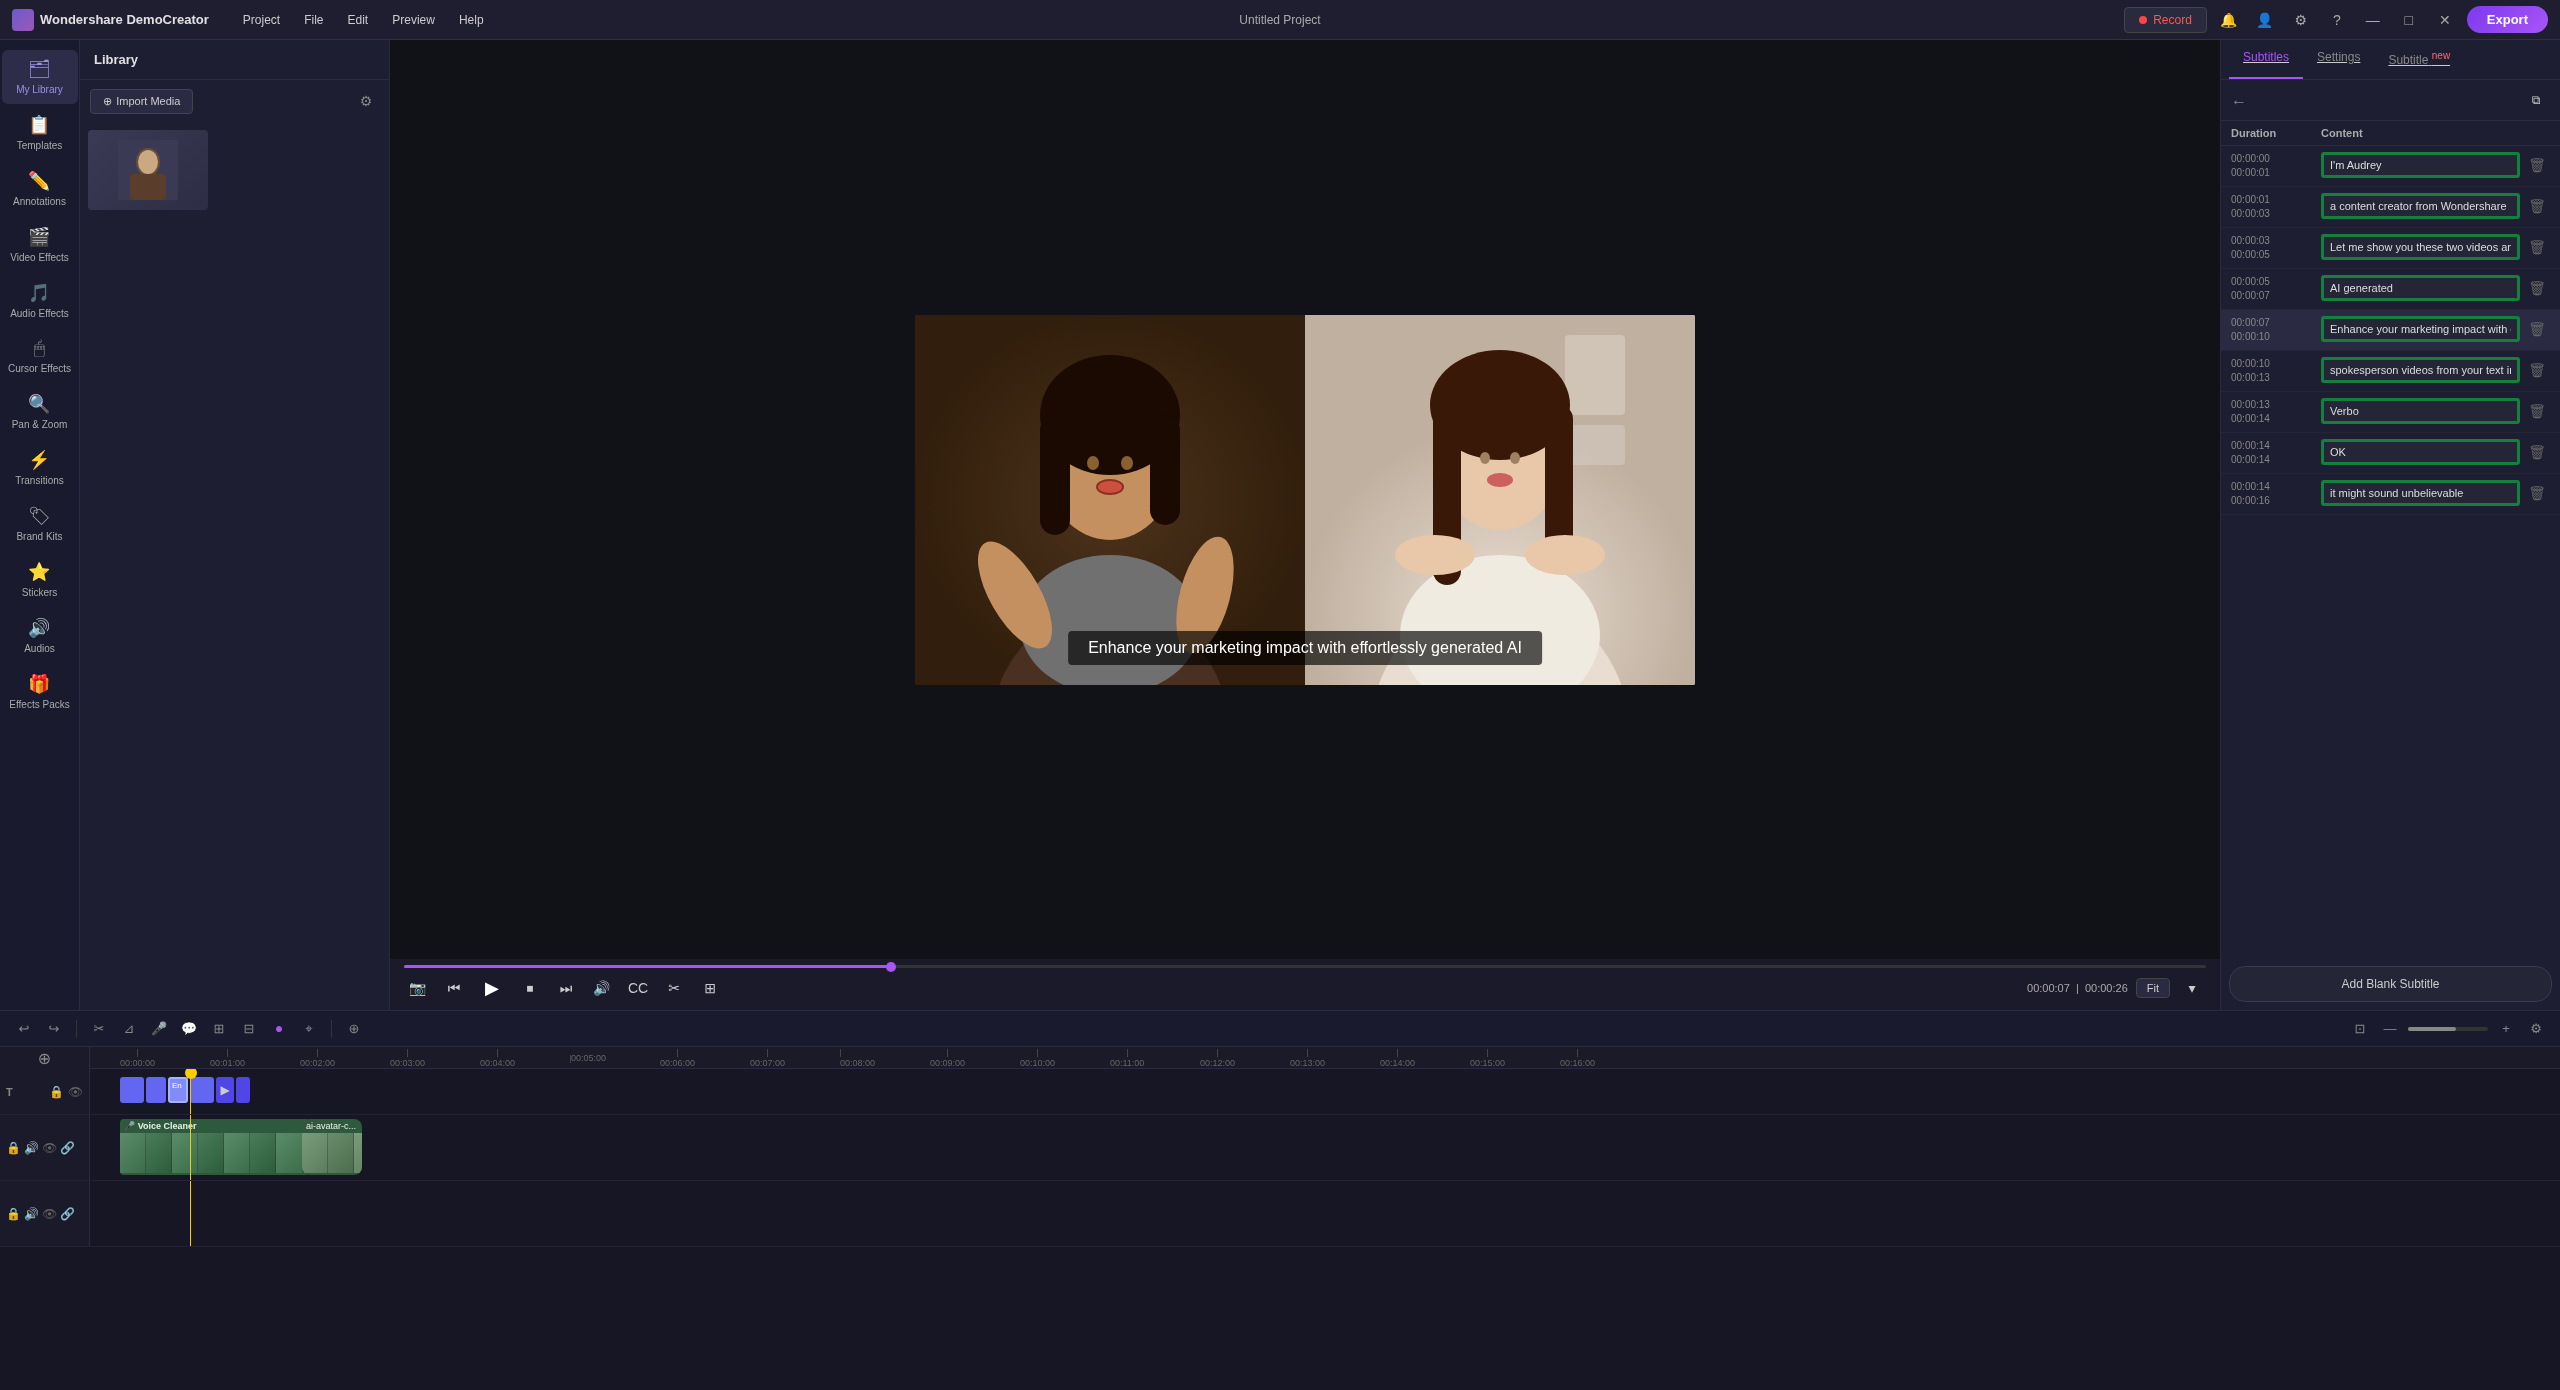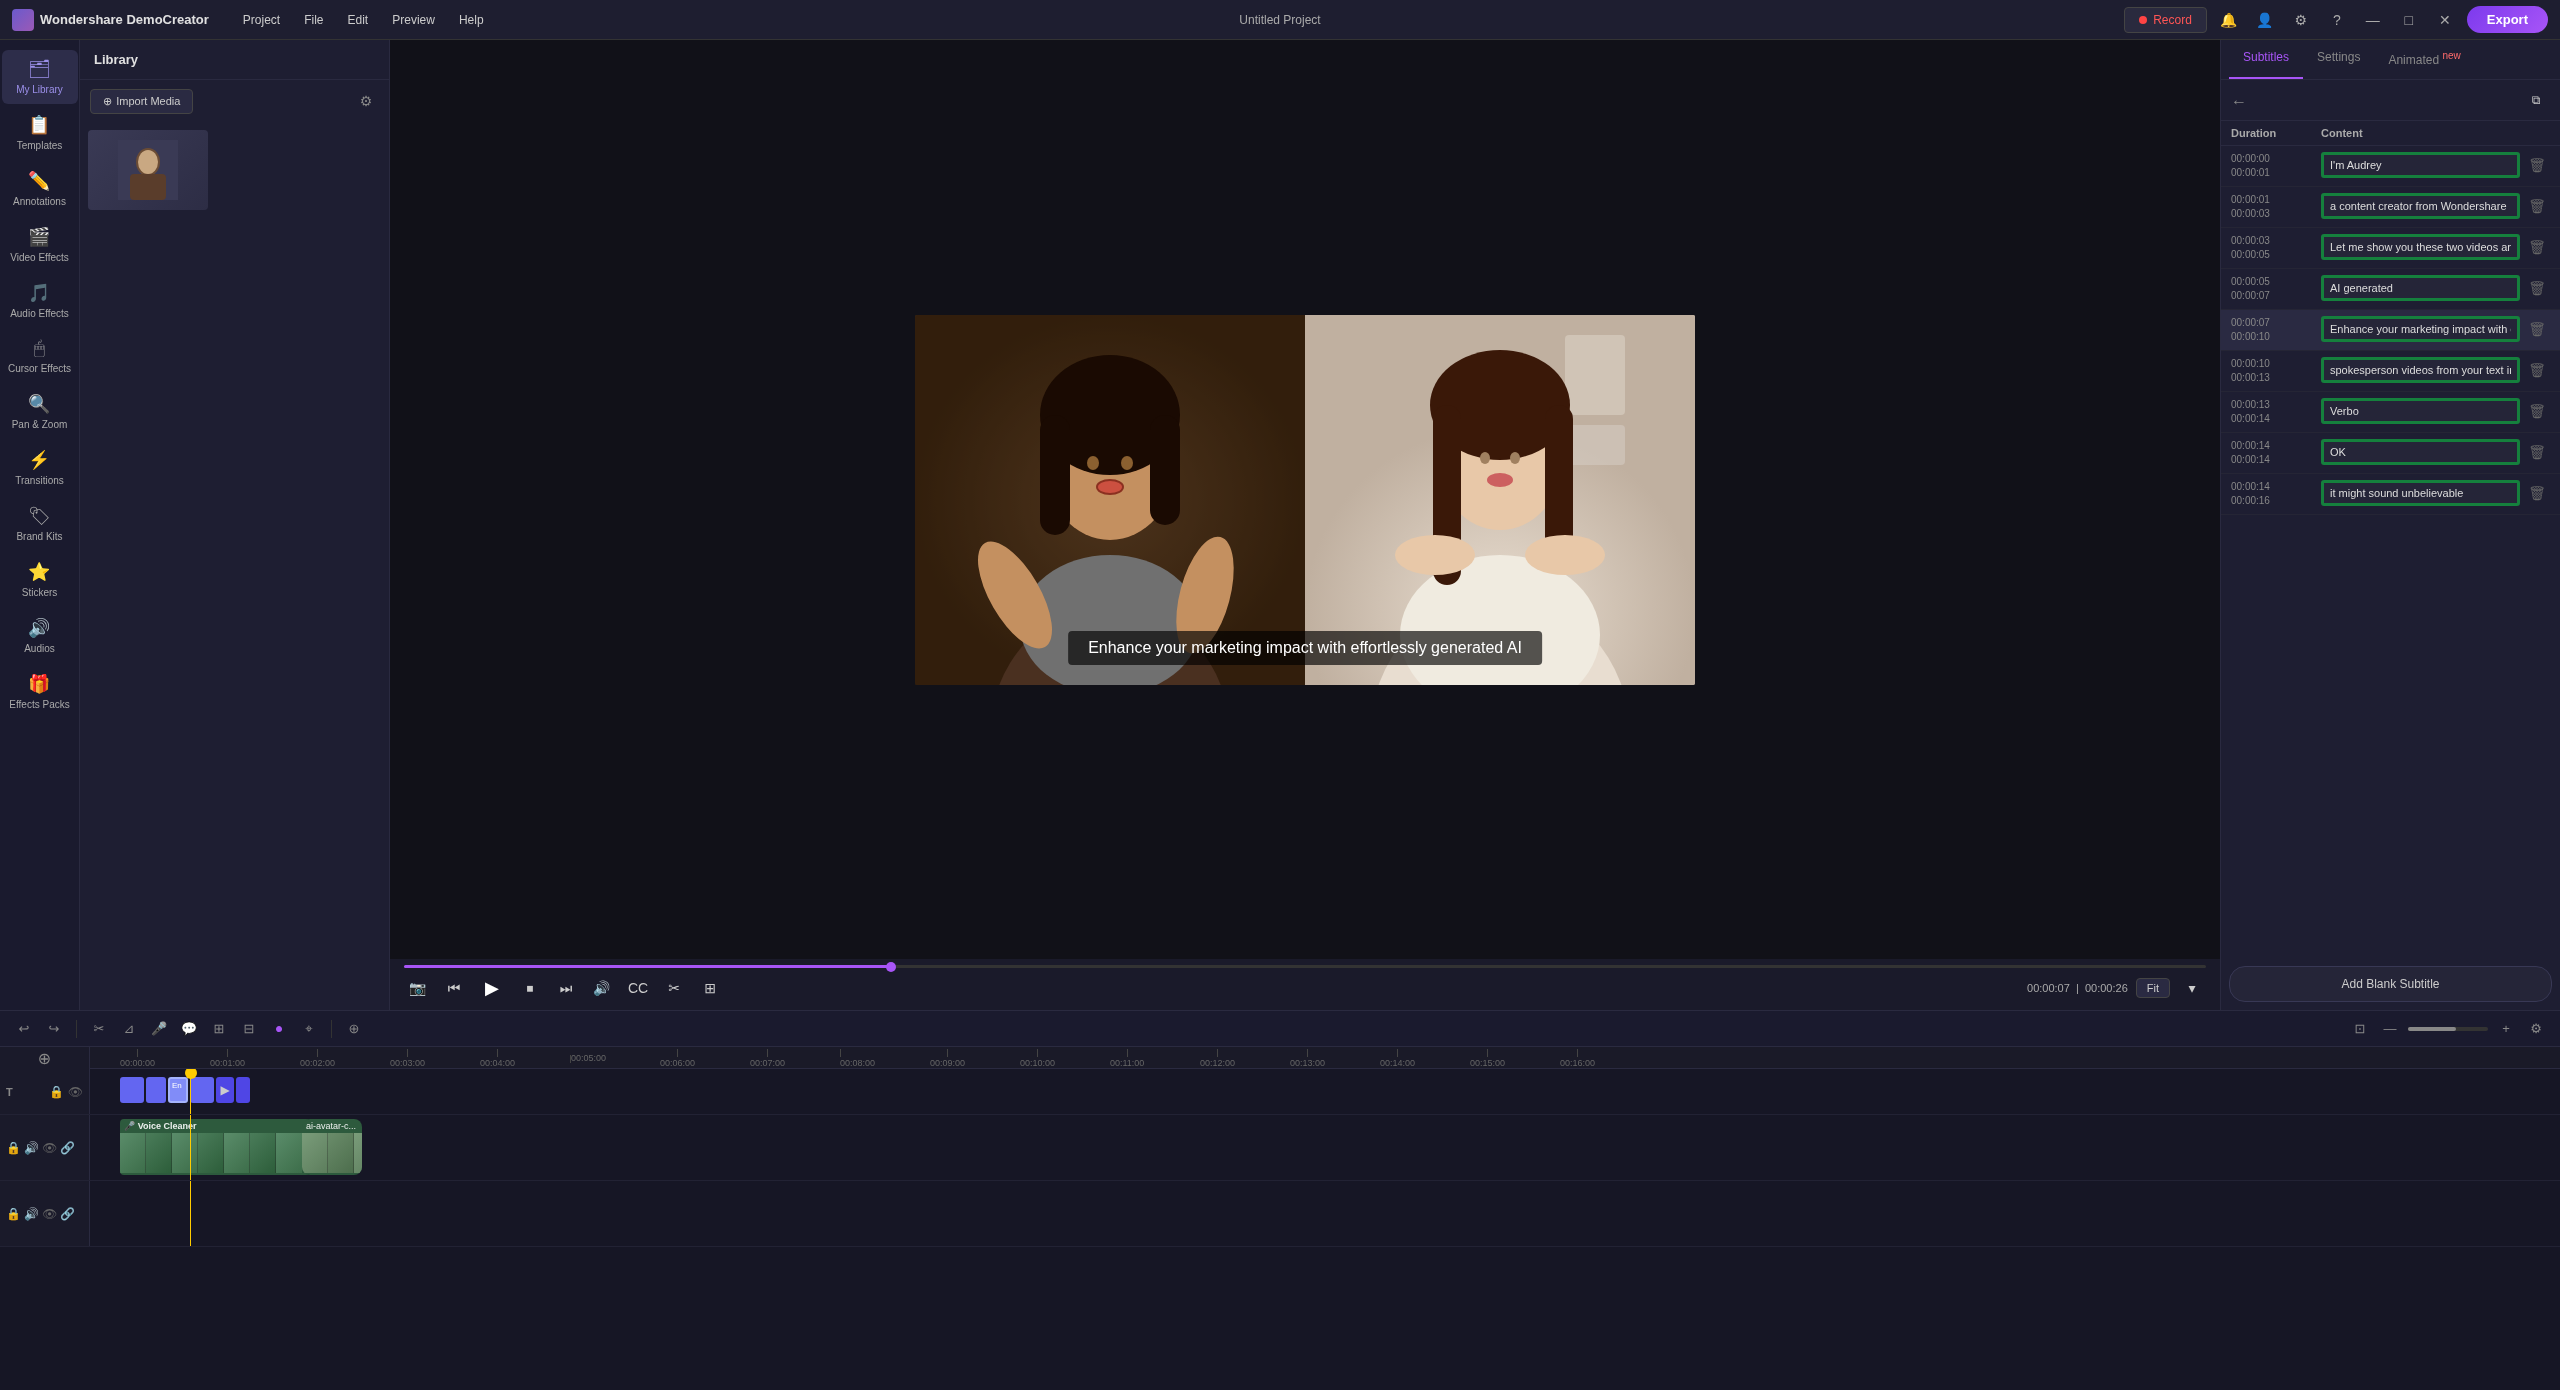--- a/index.html
+++ b/index.html
@@ -329,20 +329,21 @@
       border-left: 1px solid #2a2a40;
       display: flex;
       flex-direction: column;
       flex-shrink: 0;
     }
     .right-tabs {
       display: flex;
       border-bottom: 1px solid #2a2a40;
       padding: 0 8px;
       gap: 0;
+      text-decoration: underline;
     }
     .right-tab {
       padding: 10px 14px;
       color: #888;
       cursor: pointer;
       font-size: 12px;
       border-bottom: 2px solid transparent;
     }
     .right-tab.active {
       color: #a855f7;
@@ -728,21 +729,21 @@
 
   <div class="right-panel">
     <div class="right-tabs">
       <div class="right-tab active">
         <span>Subtitles</span>
       </div>
       <div class="right-tab">
         <span>Settings</span>
       </div>
       <div class="right-tab">
-        <span>Animated</span>
+        <span>Subtitle</span>
         <span class="right-tab-new">new</span>
       </div>
     </div>
     <div class="subtitle-back-row">
       <div class="back-arrow">←</div>
       <div style="margin-left:auto; display:flex; gap:6px;">
         <div class="ctrl-btn" style="font-size:12px">⧉</div>
       </div>
     </div>
     <div class="subtitle-list-header">

